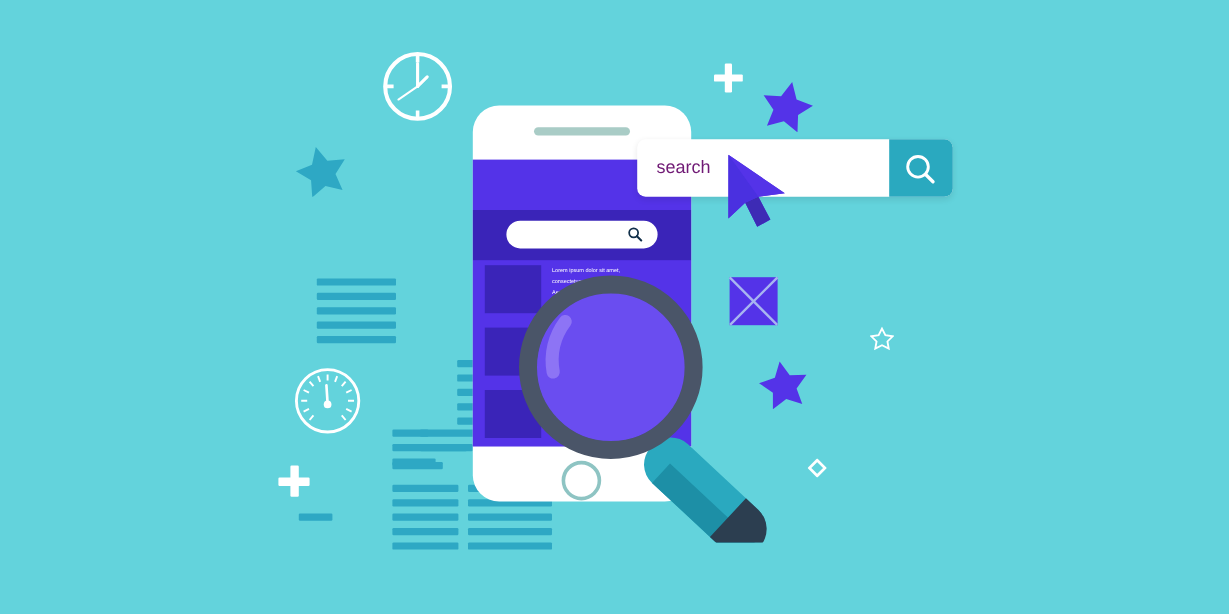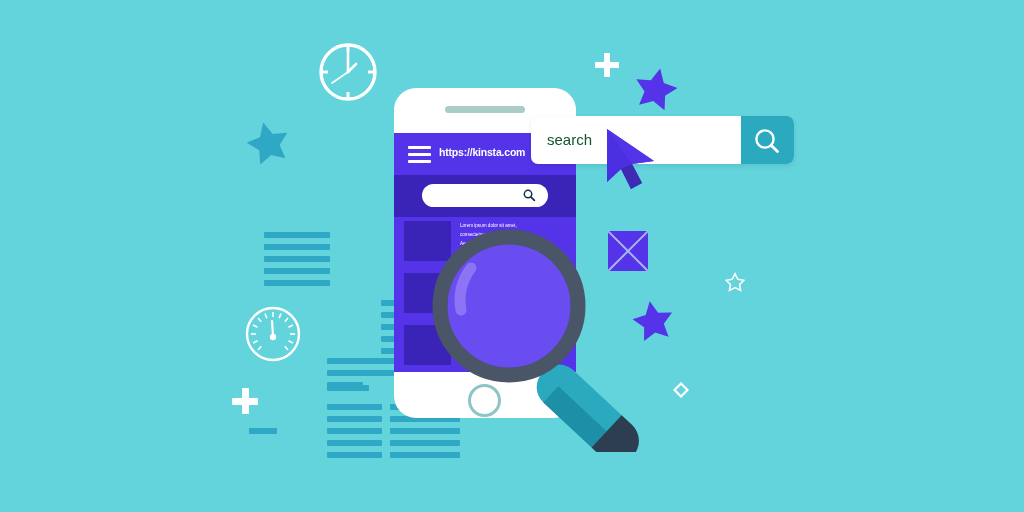--- a/index.html
+++ b/index.html
@@ -44,21 +44,21 @@
   #inner-search{position:absolute;left:28px;top:9px;width:126px;height:23px;background:#fff;border-radius:12px;}
   #inner-search-icon{position:absolute;right:12px;top:5px;width:13px;height:13px;}
   #content-area{position:absolute;left:0;top:84px;width:182px;height:155px;background:#5433e8;}
   .card{position:absolute;left:10px;width:47px;height:40px;background:#3a24b8;}
   .art{position:absolute;left:66px;font-size:4.6px;line-height:9px;color:#ffffff;width:110px;white-space:nowrap;}
   #phone-home{position:absolute;left:74px;top:296px;width:33px;height:33px;border-radius:50%;border:3px solid #8ec4c3;box-sizing:border-box;}
 
   
   #searchbar{position:absolute;left:531px;top:116px;width:263px;height:48px;border-radius:7px;background:#ffffff;
              box-shadow:0 2px 5px rgba(0,0,0,.09);}
-  #searchbar-text{position:absolute;left:16px;top:15px;font-size:15px;color:#14532d;font-weight:400;}
+  #searchbar-text{position:absolute;left:16px;top:15px;font-size:15px;color:#701a75;font-weight:400;}
   #searchbar-btn{position:absolute;right:0;top:0;width:53px;height:48px;border-radius:0 7px 7px 0;background:#2aa9bf;}
   #searchbar-btn svg{position:absolute;left:12px;top:11px;}
 
   
   #cursor{position:absolute;left:604px;top:126px;}
 
   
   #magnifier{position:absolute;left:425px;top:222px;}
 
   
@@ -204,28 +204,20 @@
   <div id="squarex">
     <span class="d d1"></span>
     <span class="d d2"></span>
   </div>
 
   <div id="phone">
     <div id="phone-speaker"></div>
 
     <div id="phone-screen">
 
-      <div id="url-bar">
-        <div id="hamburger">
-          <i></i>
-          <i></i>
-          <i></i>
-        </div>
-        <div id="url-text">https://kinsta.com</div>
-      </div>
 
       <div id="search-band">
         <div id="inner-search" title="">
           <svg id="inner-search-icon" viewBox="0 0 16 16">
             <circle cx="6.2" cy="6.2" r="4.6" fill="none" stroke="#12304a" stroke-width="1.8"></circle>
             <line x1="9.6" y1="9.6" x2="14" y2="14" stroke="#12304a" stroke-width="2.1" stroke-linecap="round"></line>
           </svg>
         </div>
       </div>
 

